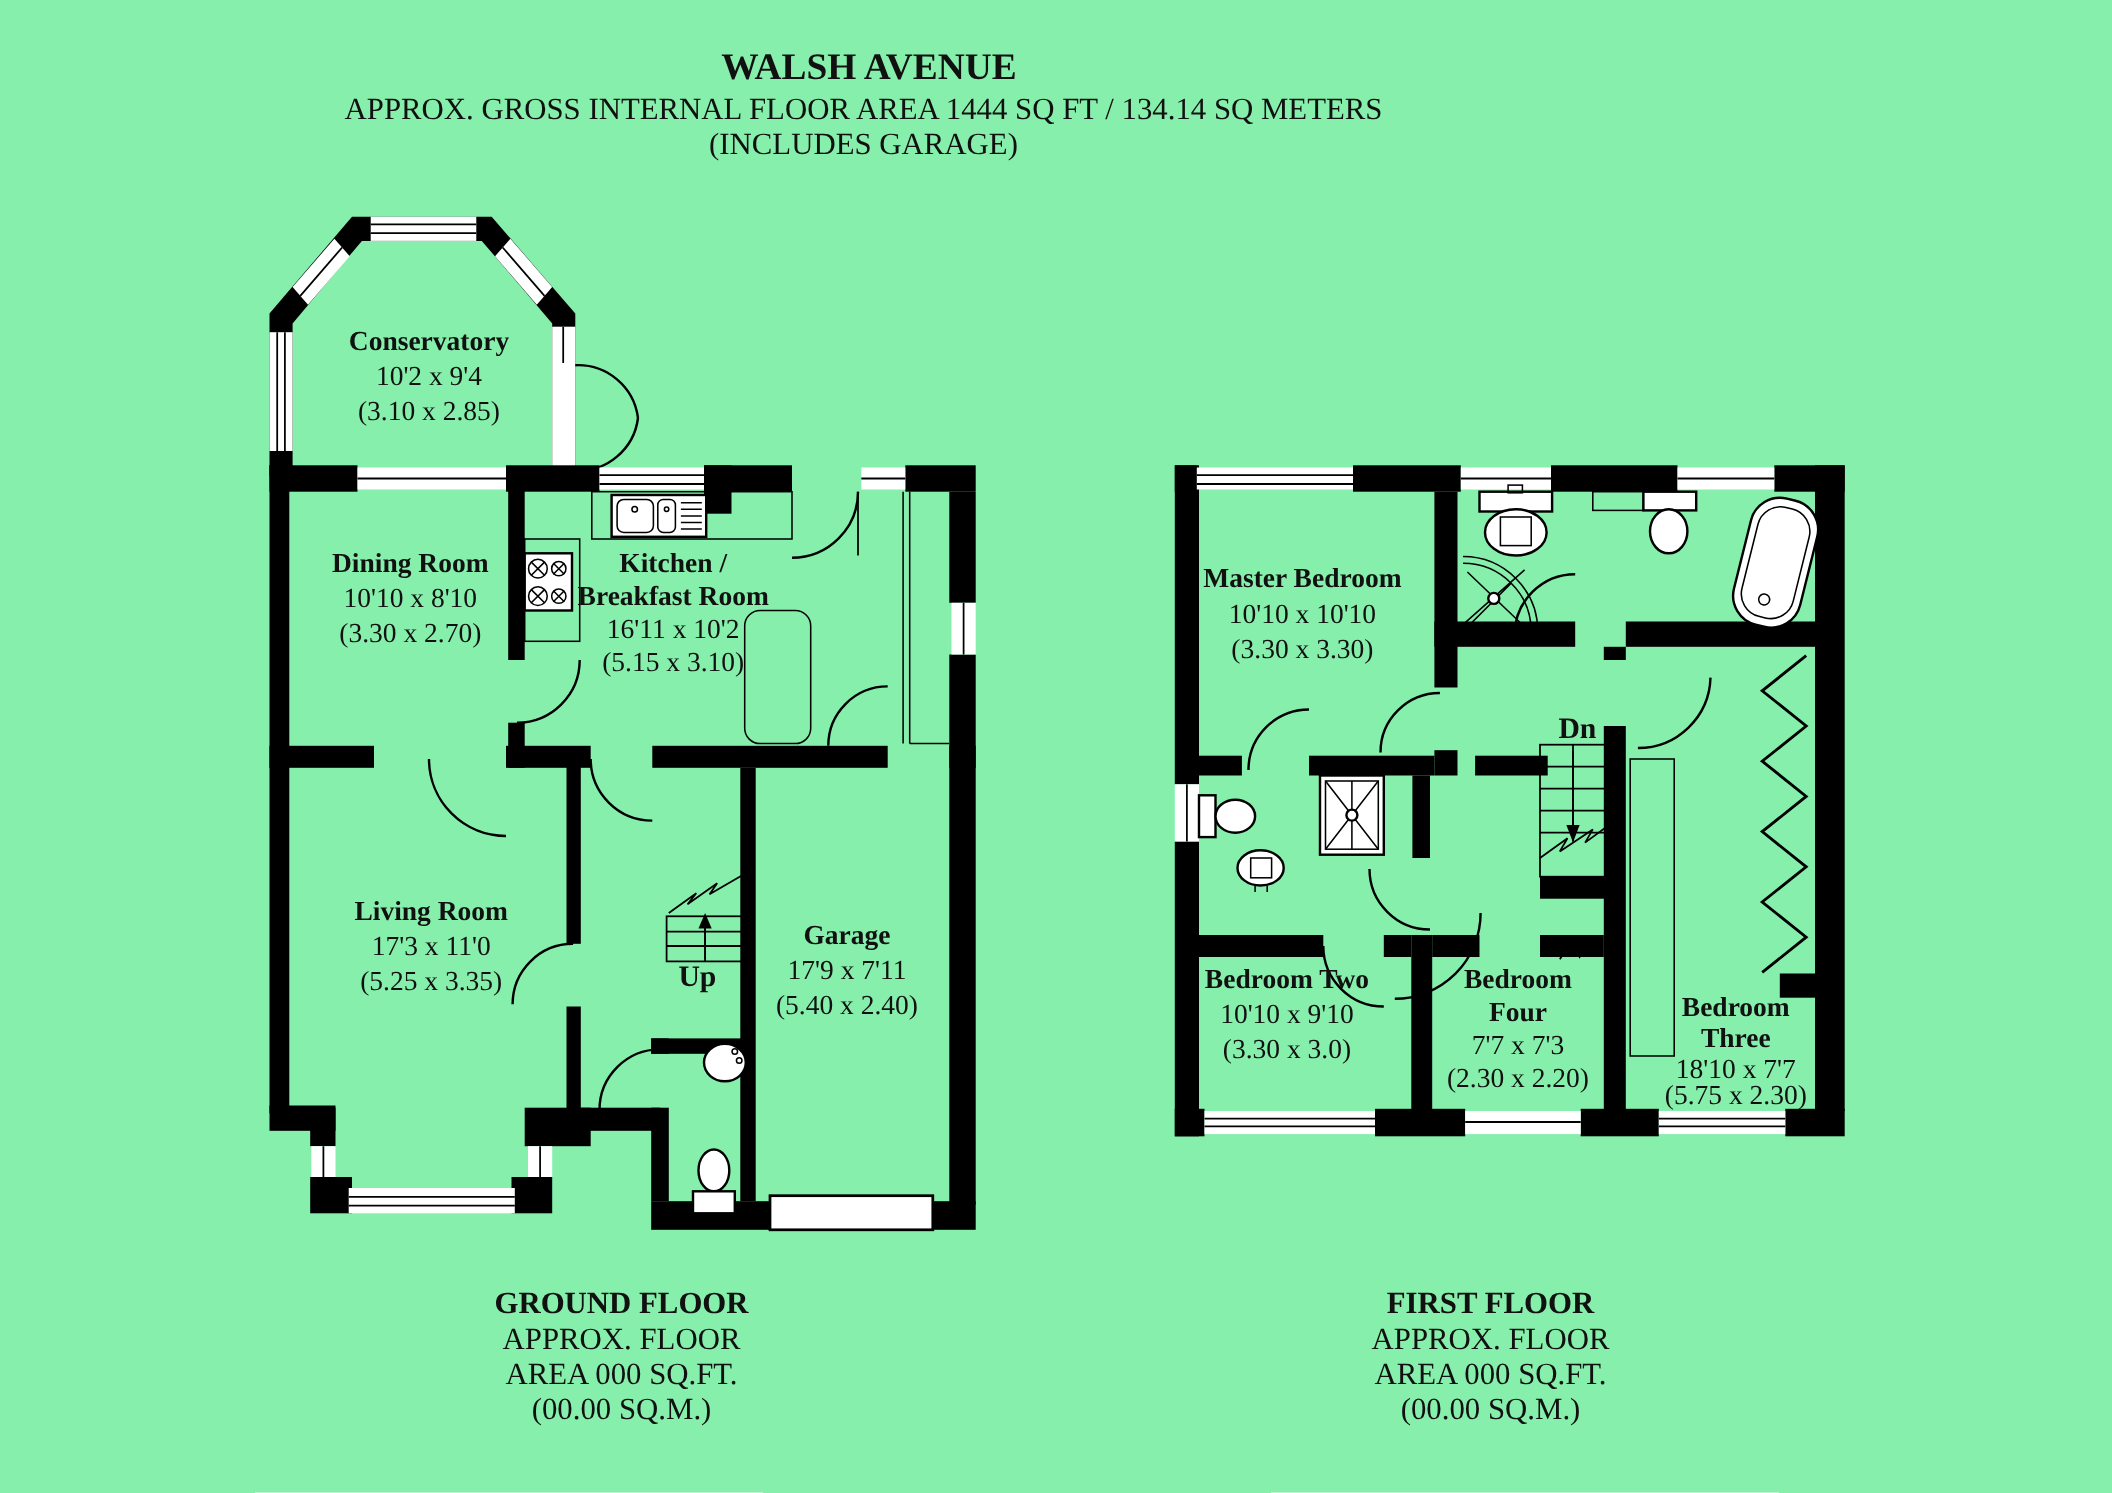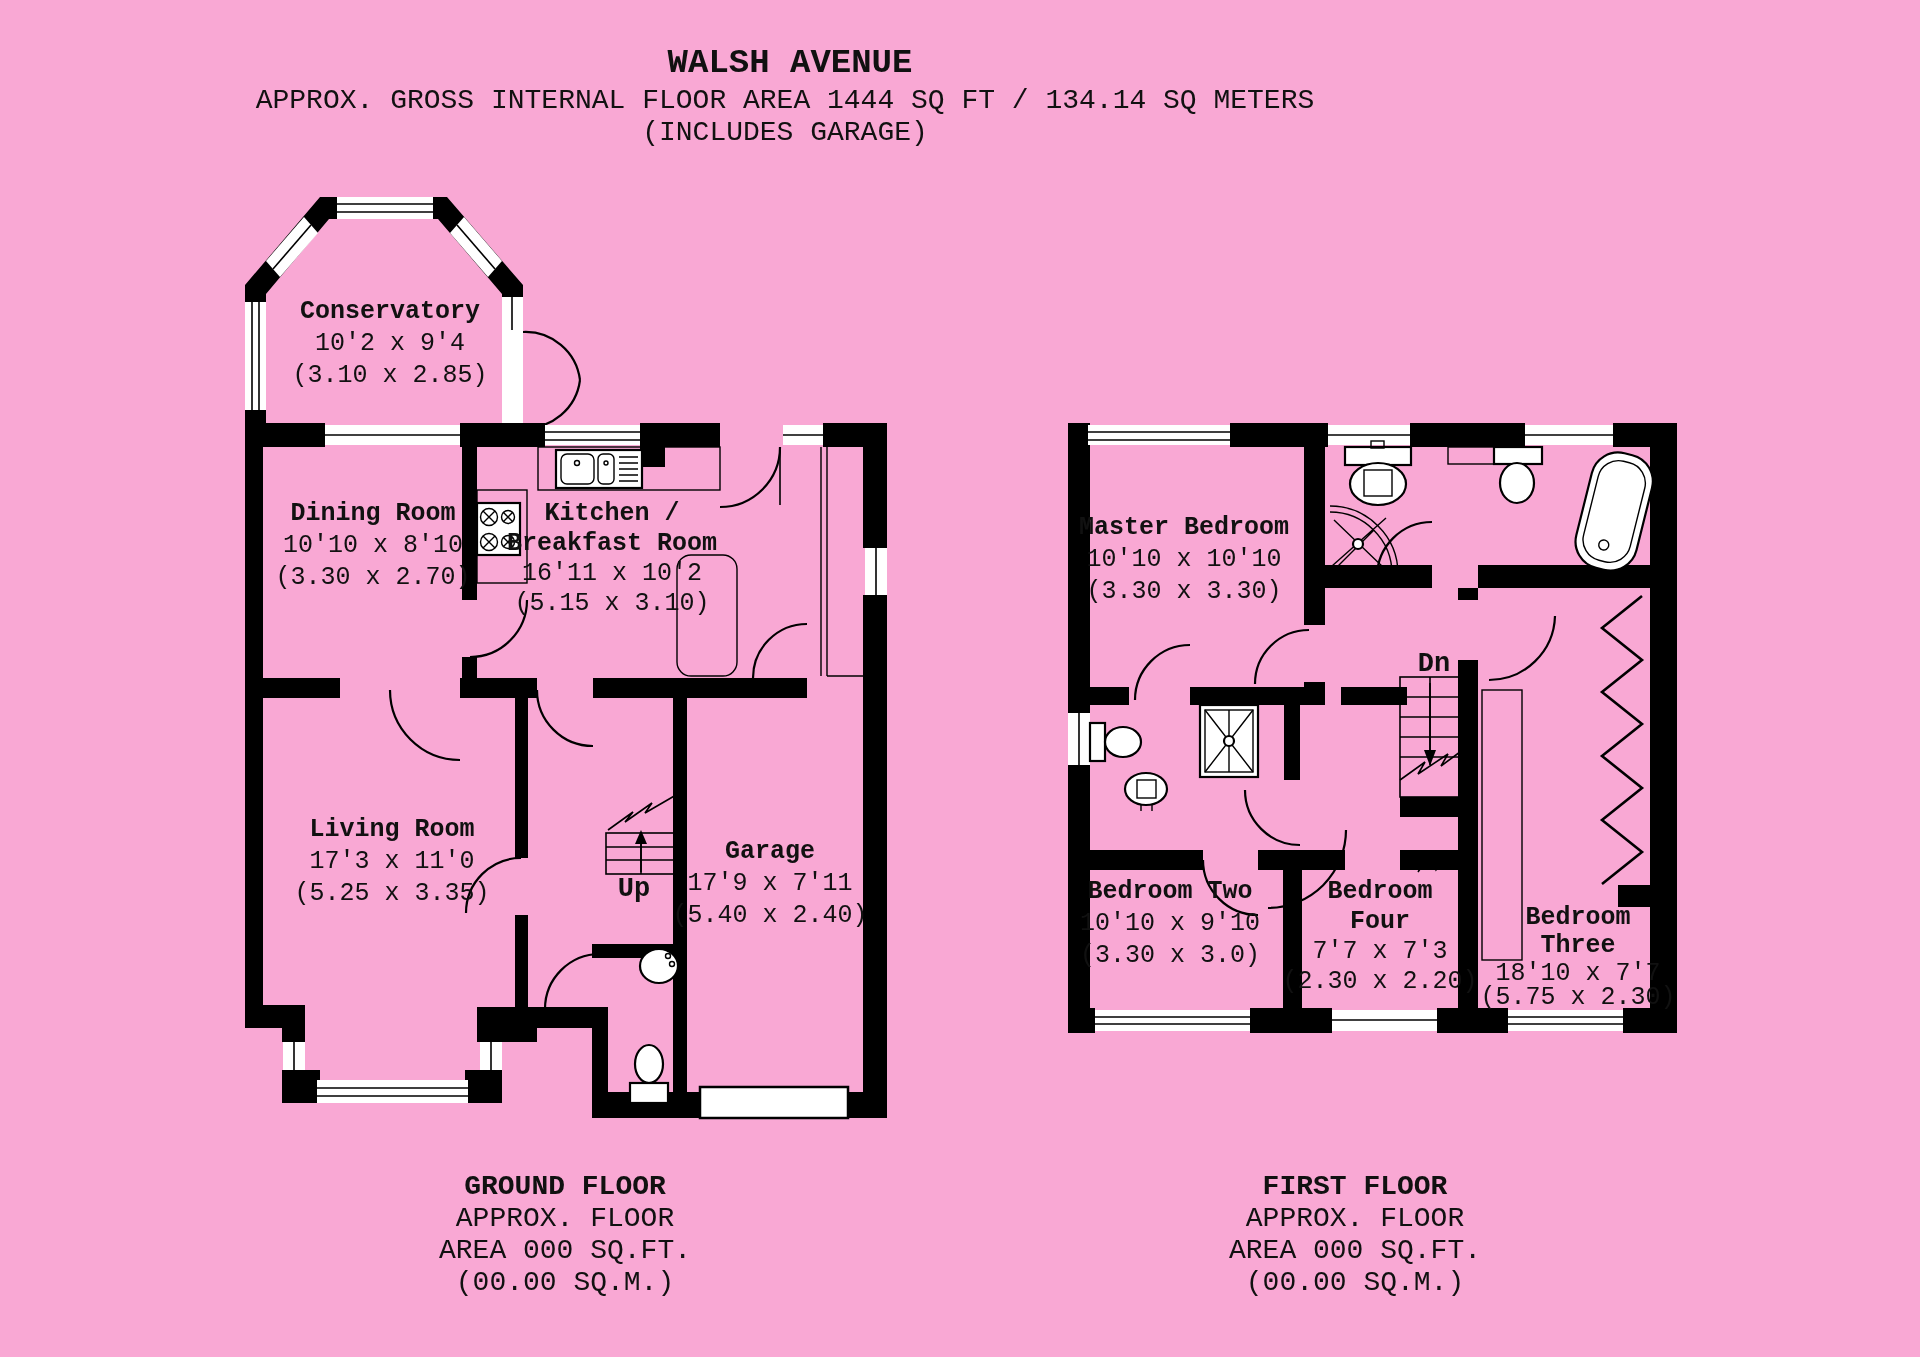--- a/index.html
+++ b/index.html
@@ -1,17 +1,17 @@
 <!DOCTYPE html>
 <html><head>
 <meta charset="utf-8">
 <style>
   html,body{margin:0;padding:0;background:#fff;}
-  .page{position:relative;width:1920px;height:1357px;background:#f9a8d4;overflow:hidden;
-        font-family:Liberation Mono, monospace;}
+  .page{position:relative;width:1920px;height:1357px;background:#86efac;overflow:hidden;
+        font-family:Liberation Serif, serif;}
   svg{position:absolute;left:0;top:0;}
   .wall{fill:#000;stroke:none;}
   .win{fill:#fff;stroke:none;}
   .wline{stroke:#000;stroke-width:1.6;fill:none;}
   .thin{stroke:#000;stroke-width:1.6;fill:none;}
   .fix{stroke:#000;stroke-width:2.2;fill:#fff;}
   .fixthin{stroke:#000;stroke-width:1.4;fill:none;}
   .door{stroke:#000;stroke-width:2.2;fill:none;}
   .ttl{font-size:34px;font-weight:bold;fill:#111;}
   .sub{font-size:28px;fill:#111;}

